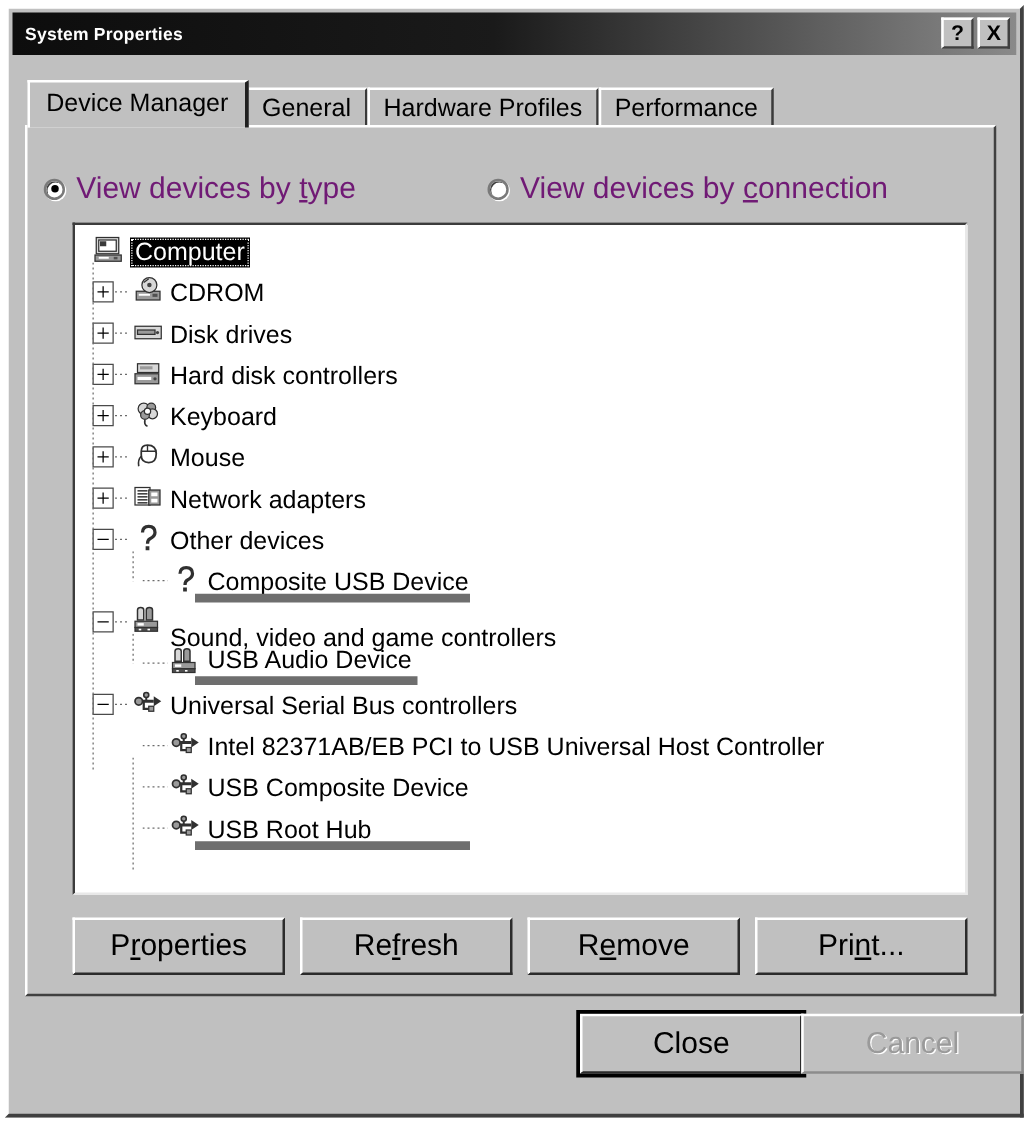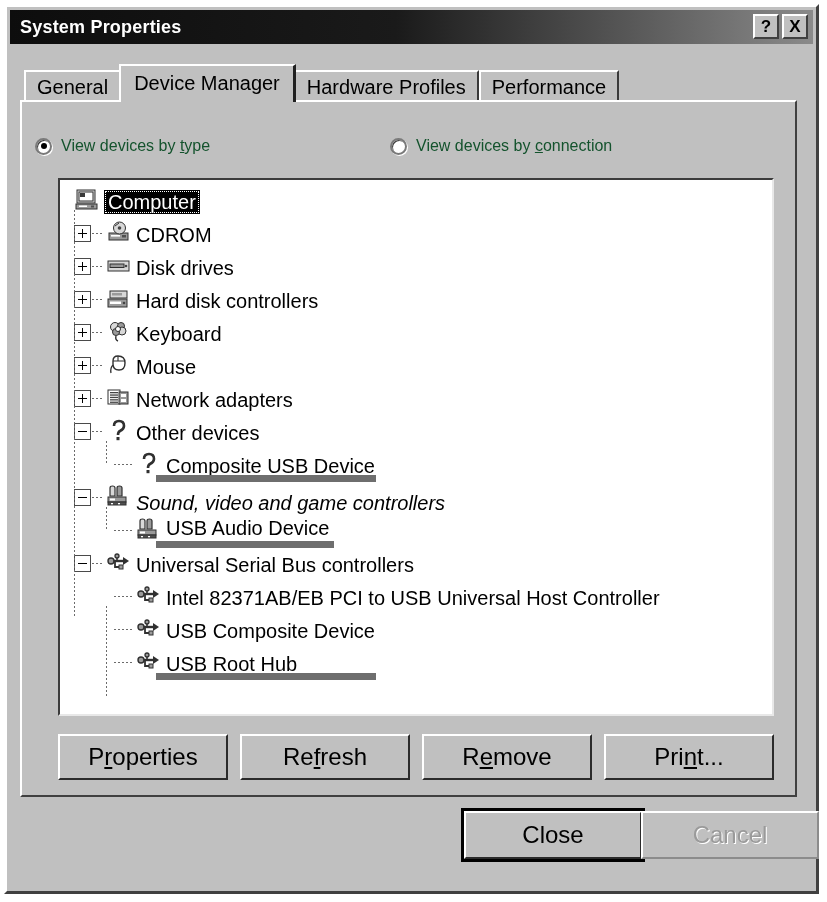--- a/index.html
+++ b/index.html
@@ -28,21 +28,21 @@
   
   #titlebar {
     position: absolute;
     left: 3px; top: 3px;
     width: 803px; height: 34px;
     background: linear-gradient(to right, #0d0d0d 0%, #1a1a1a 48%, #555555 76%, #8a8a8a 100%);
     display: flex; align-items: center;
   }
   #title-text {
     color: #ffffff;
-    font-size: 18px;
+    font-size: 14px;
     font-weight: bold;
     margin-left: 10px;
     letter-spacing: 0.2px;
     white-space: nowrap;
   }
   .tb-btns {
     position: absolute;
     right: 5px; top: 4px;
     display: flex; gap: 3px;
   }
@@ -132,21 +132,21 @@
     flex: none;
   }
   .radio-dot.on::after {
     content: "";
     position: absolute;
     left: 3.5px; top: 3.5px;
     width: 6px; height: 6px;
     border-radius: 50%;
     background: #000;
   }
-  .radio-label { font-size: 16px; color: #14532d; }
+  .radio-label { font-size: 24px; color: #701a75; }
   .acc { text-decoration: underline; }
 
   
   #listbox {
     position: absolute;
     left: 36px; top: 76px;
     width: 716px; height: 538px;
     background: #ffffff;
     box-sizing: border-box;
     border-top: 2px solid #3c3c3c;
@@ -281,22 +281,22 @@
 
   <div id="titlebar">
     <div id="title-text">System Properties</div>
     <div class="tb-btns">
       <div class="tb-btn">?</div>
       <div class="tb-btn">X</div>
     </div>
   </div>
 
   <div id="tabstrip">
+      <div class="tab active">Device Manager</div>
       <div class="tab">General</div>
-      <div class="tab active">Device Manager</div>
       <div class="tab">Hardware Profiles</div>
       <div class="tab">Performance</div>
     </div>
 
   <div id="panel">
 
     <div id="radio-row">
         <div class="radio-opt" style="left: 0px;">
           <span class="radio-dot on"></span>
           <span class="radio-label">View devices by <span class="acc">t</span>ype</span>
@@ -459,21 +459,21 @@
               <svg width="26" height="26" viewBox="0 0 26 26">
                 <path d="M4 4 Q4 2 6.5 2 Q9 2 9 4 L9 12 L4 12 Z" fill="#d8d8d8" stroke="#303030" stroke-width="1.2"></path>
                 <path d="M11 4 Q11 2 13.5 2 Q16 2 16 4 L16 12 L11 12 Z" fill="#9a9a9a" stroke="#303030" stroke-width="1.2"></path>
                 <rect x="2" y="13" width="18" height="5" fill="#9a9a9a" stroke="#303030" stroke-width="1"></rect>
                 <rect x="4" y="14.5" width="5" height="2" fill="#ffffff"></rect>
                 <rect x="2" y="18" width="18" height="3" fill="#505050" stroke="#303030" stroke-width="1"></rect>
                 <rect x="5" y="19" width="2" height="1.3" fill="#ffffff"></rect>
                 <rect x="12" y="19" width="2" height="1.3" fill="#ffffff"></rect>
               </svg>
             </span>
-            <span class="node-label" style="left: 68px; top: 12px; font-style: italic;">Sound, video and game controllers</span>
+            <span class="node-label" style="left: 68px; top: 20px;">Sound, video and game controllers</span>
           </div>
           <div class="node">
             <span class="dots-h" style="left: 46px; width: 20px; top: 16px;"></span>
             <span class="icon-slot" style="left: 68px; top: 3px;">
               <svg width="26" height="26" viewBox="0 0 26 26">
                 <path d="M4 4 Q4 2 6.5 2 Q9 2 9 4 L9 12 L4 12 Z" fill="#d8d8d8" stroke="#303030" stroke-width="1.2"></path>
                 <path d="M11 4 Q11 2 13.5 2 Q16 2 16 4 L16 12 L11 12 Z" fill="#9a9a9a" stroke="#303030" stroke-width="1.2"></path>
                 <rect x="2" y="13" width="18" height="5" fill="#9a9a9a" stroke="#303030" stroke-width="1"></rect>
                 <rect x="4" y="14.5" width="5" height="2" fill="#ffffff"></rect>
                 <rect x="2" y="18" width="18" height="3" fill="#505050" stroke="#303030" stroke-width="1"></rect>

